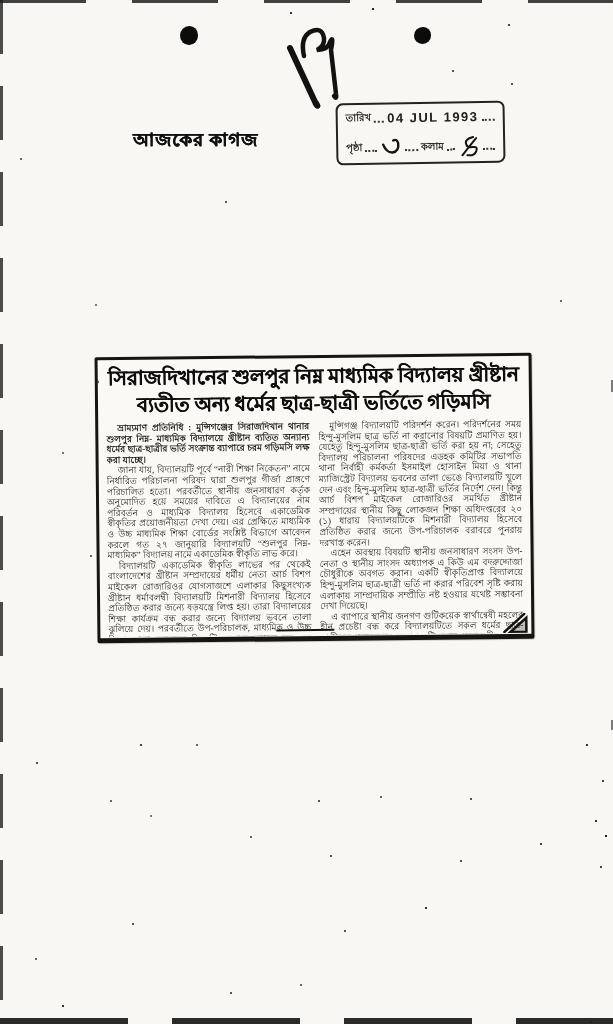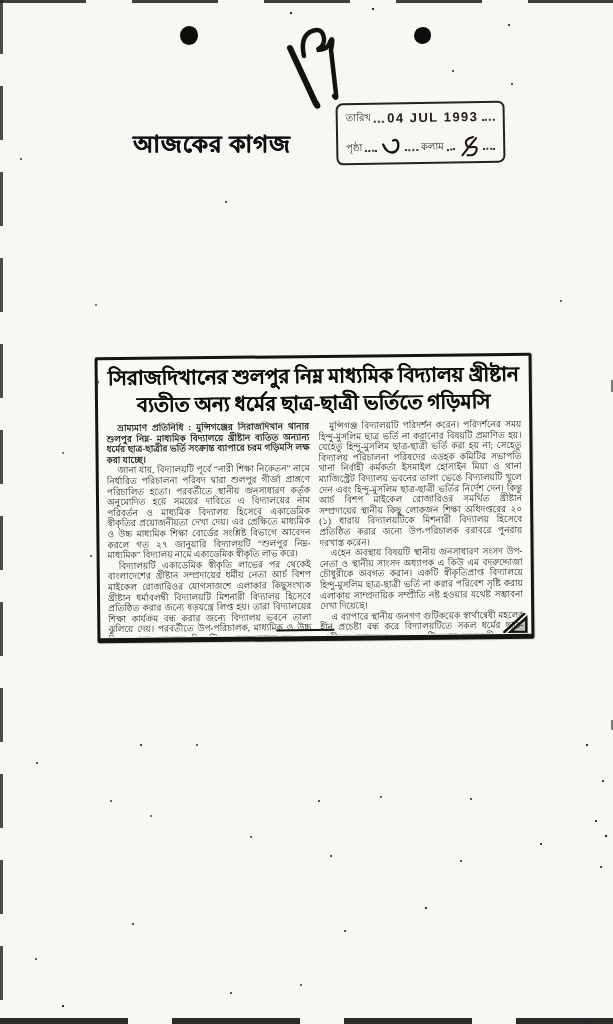--- a/index.html
+++ b/index.html
@@ -40,35 +40,35 @@
   .dot { position:absolute; background:#0c0c0b; border-radius:52% 48% 50% 50%; }
   .dot-1 { left:180px; top:26px; width:18px; height:19px; }
   .dot-2 { left:414px; top:27px; width:17px; height:17px; }
 
   
   .hand-mark { position:absolute; left:276px; top:20px; width:74px; height:90px; }
 
   
   .masthead {
     position:absolute; left:133px; top:126px; width:180px; height:30px;
-    font-family:"Liberation Serif", serif; font-weight:900; font-size:23px;
+    font-family:"Liberation Serif", serif; font-weight:900; font-size:18px;
     letter-spacing:1px; color:#111; white-space:nowrap;
     text-shadow:0.6px 0 0 #111, 0 0.4px 0 #111;
   }
 
   
   .stamp {
     position:absolute; left:336px; top:102px; width:169px; height:62px;
     border:2.5px solid #26231f; border-radius:7px; transform:rotate(-1deg);
     padding:5px 8px 4px 8px; color:#2b2823;
     font-family:"Liberation Sans", sans-serif;
     display:flex; flex-direction:column; justify-content:space-between;
   }
   .stamp-row { display:flex; align-items:center; gap:3px; }
-  .stamp-label { font-size:10px; font-weight:normal; white-space:nowrap; }
+  .stamp-label { font-size:10px; font-weight:bold; white-space:nowrap; }
   .stamp-dots { border-bottom:2px dotted #3a362f; height:8px; flex:1 0 8px; min-width:8px; }
   .stamp-date { font-size:13px; font-weight:bold; letter-spacing:1.5px; white-space:nowrap; color:#24211c; }
   .hand-value { position:relative; width:22px; height:22px; flex:0 0 auto; }
 
   
   .clipping {
     position:absolute; left:96px; top:355px; width:437px; height:286px;
     border:3px solid #171511; border-bottom-width:5px; border-radius:2px;
     background:#faf9f5; transform:rotate(-0.6deg);
     padding:4px 8px 0 8px; overflow:hidden;

